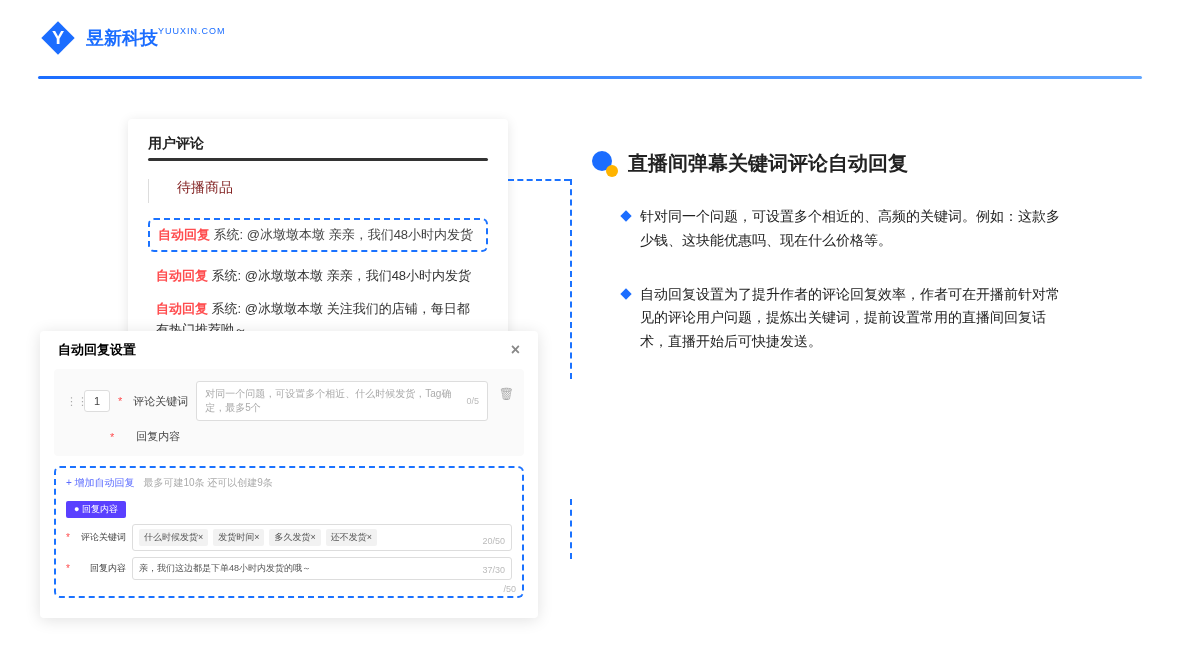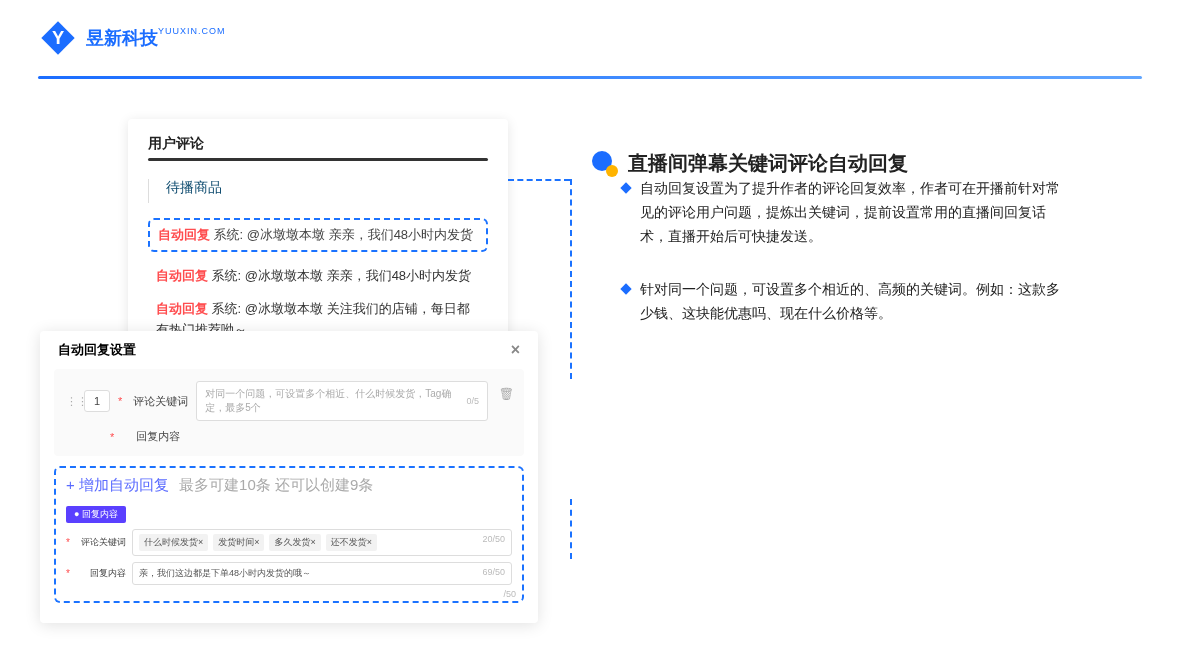--- a/index.html
+++ b/index.html
@@ -17,33 +17,33 @@
   .brand-sub { color: #1b6dff; font-size: 9px; letter-spacing: 1px; margin-top:-2px; }
   .brand-col { display:flex; flex-direction:row; line-height:1; }
   .header-line { height: 3px; background: linear-gradient(to right,#1b6dff,#60a5ff); margin: 18px 38px 0 38px; border-radius: 2px; }
 
   
   .main { display: flex; padding: 40px 40px 0 40px; gap: 50px; }
   .left-col { width: 500px; position: relative; height: 480px; }
   .right-col { flex: 1; padding-top: 30px; }
 
   
-  .section-head { display: flex; align-items: center; gap: 10px; }
+  .section-head { display: flex; align-items: center; gap: 10px; margin-bottom: 28px; }
   .dot-icon { position: relative; width: 28px; height: 28px; }
   .dot-icon .d1 { position:absolute; width:20px; height:20px; background:#1b6dff; border-radius:50%; top:2px; left:2px; }
   .dot-icon .d2 { position:absolute; width:12px; height:12px; background:#ffb400; border-radius:50%; bottom:0; right:0; }
   .section-title { font-size: 20px; font-weight: 600; color: #222; }
   .bullet-row { display:flex; align-items:flex-start; gap:10px; margin:0 0 30px 32px; line-height:1.7; font-size:14px; color:#222; max-width: 440px; }
   .diamond { width:8px; height:8px; background:#1b6dff; transform: rotate(45deg); flex-shrink:0; margin-top:7px; }
 
   
   .card-top { position:absolute; top:0; left:88px; width:380px; background:#fff; box-shadow:0 2px 12px rgba(0,0,0,0.10); border-radius:4px; padding:16px 20px 32px 20px; z-index:1; }
   .tabs { display:flex; gap:20px; font-size:14px; color:#222; margin-bottom:14px; border-bottom:1px solid transparent;flex-direction:column; }
   .tab { padding-bottom:6px; cursor:pointer; }
-  .tab.sep { border-left:1px solid #ddd; padding-left:17px; color:#0c4a6e;}
+  .tab.sep { border-left:1px solid #ddd; padding-left:28px; color:#7f1d1d;}
   .tab.active { font-weight:600; position:relative; }
   .tab.active::after { content:""; position:absolute; left:0; bottom:-2px; width:100%; height:3px; background:#333; border-radius:2px; }
   .dashed-box { border:2px dashed #1b72ff; border-radius:6px; padding:6px 8px; margin-bottom:8px; font-size:13px; }
   .auto-tag { color:#ff4d4f; font-weight:600; margin-right:0; }
   .sys-prefix { color:#444; }
   .reply-line { font-size:13px; color:#333; padding:6px 8px; line-height:1.6;}
   .reply-line .auto-tag { color:#ff4d4f; }
 
   .card-bottom { position:absolute; top:212px; left:0; width:498px; background:#fff; box-shadow:0 2px 16px rgba(0,0,0,0.12); border-radius:4px; padding:10px 14px 20px 14px; z-index:2; }
   .modal-head { display:flex; justify-content:space-between; align-items:center; font-size:13px; font-weight:600; padding:0 4px 10px 4px; }
@@ -53,27 +53,27 @@
   .form-row:last-child { margin-bottom:0;}
   .req-star { color:#ff4d4f; }
   .row-label { width:58px; text-align:right; flex-shrink:0;}
   .form-input { flex:1; border:1px solid #ddd; border-radius:3px; padding:5px 8px; font-size:10px; color:#aaa; background:#fff; display:flex; justify-content:space-between; align-items:center;}
   .num-box { width:26px; height:22px; border:1px solid #ddd; border-radius:3px; display:flex; align-items:center; justify-content:center; font-size:11px; background:#fff; }
   .drag-dots { color:#aaa; font-size:11px; width:10px; }
   .trash { position:absolute; right:10px; top:18px; color:#aaa; font-size:12px; }
   .counter { color:#bbb; font-size:9px; }
 
   .dashed-panel { border:2px dashed #1b72ff; border-radius:6px; padding:8px 10px 10px 10px; }
-  .add-line { font-size:15px; color:#5a6bff; margin-bottom:8px; }
+  .add-line { font-size:10px; color:#5a6bff; margin-bottom:8px; }
   .add-line .hint { color:#aaa; margin-left:6px;}
   .pill-btn { display:inline-block; background:#5a40ff; color:#fff; font-size:9px; padding:2px 8px; border-radius:2px; margin-bottom:6px;}
   .tag-chip { display:inline-block; background:#f2f2f2; font-size:9px; padding:2px 5px; margin-right:3px; border-radius:2px; color:#555;}
   .panel-row { display:flex; align-items:center; gap:6px; font-size:10px; color:#444; margin-bottom:6px;}
   .panel-row .row-label { width:50px; font-size:9px;}
-  .panel-input { flex:1; border:1px solid #ddd; background:#fff; border-radius:3px; padding:4px 6px; display:flex; align-items:flex-start; justify-content:space-between; min-height:20px;}
+  .panel-input { flex:1; border:1px solid #ddd; background:#fff; border-radius:3px; padding:4px 6px; display:flex; align-items:flex-end; justify-content:space-between; min-height:20px;}
   .panel-input .val { font-size:9px; color:#555; display:flex; flex-wrap:wrap; gap:2px;}
   .outer-counter { position:absolute; right:22px; bottom:24px; font-size:9px; color:#bbb; }
 
   
   .connector { position:absolute; z-index:5; }
   .conn-v1 { border-right:2px dashed #1b72ff; height:200px; width:0; left:530px; top:60px; }
   .conn-v2 { border-right:2px dashed #1b72ff; height:60px; width:0; left:530px; top:380px; }
   .conn-h1 { border-top:2px dashed #1b72ff; width:62px; height:0; left:468px; top:60px;}
 </style>
 </head>
@@ -156,21 +156,21 @@
                 <span class="tag-chip">还不发货×</span>
               </span>
             <span class="counter">20/50</span>
           </div>
         </div>
         <div class="panel-row">
           <span class="req-star">*</span>
           <span class="row-label">回复内容</span>
           <div class="panel-input">
             <span class="val">亲，我们这边都是下单48小时内发货的哦～</span>
-            <span class="counter">69/50</span>
+            <span class="counter">37/30</span>
           </div>
         </div>
       </div>
       <span class="outer-counter">/50</span>
     </div>
 
     <div class="connector conn-h1"></div>
     <div class="connector conn-v1"></div>
     <div class="connector conn-v2"></div>
 
@@ -179,20 +179,20 @@
   <div class="right-col">
     <div class="section-head">
       <div class="dot-icon">
           <div class="d1"></div>
           <div class="d2"></div>
         </div>
       <div class="section-title">直播间弹幕关键词评论自动回复</div>
     </div>
     <div class="bullet-row">
       <div class="diamond"></div>
-      <div>自动回复设置为了提升作者的评论回复效率，作者可在开播前针对常见的评论用户问题，提炼出关键词，提前设置常用的直播间回复话术，直播开始后可快捷发送。</div>
+      <div>针对同一个问题，可设置多个相近的、高频的关键词。例如：这款多少钱、这块能优惠吗、现在什么价格等。</div>
     </div>
     <div class="bullet-row">
       <div class="diamond"></div>
-      <div>针对同一个问题，可设置多个相近的、高频的关键词。例如：这款多少钱、这块能优惠吗、现在什么价格等。</div>
+      <div>自动回复设置为了提升作者的评论回复效率，作者可在开播前针对常见的评论用户问题，提炼出关键词，提前设置常用的直播间回复话术，直播开始后可快捷发送。</div>
     </div>
   </div>
 </div>
 
 </body></html>

